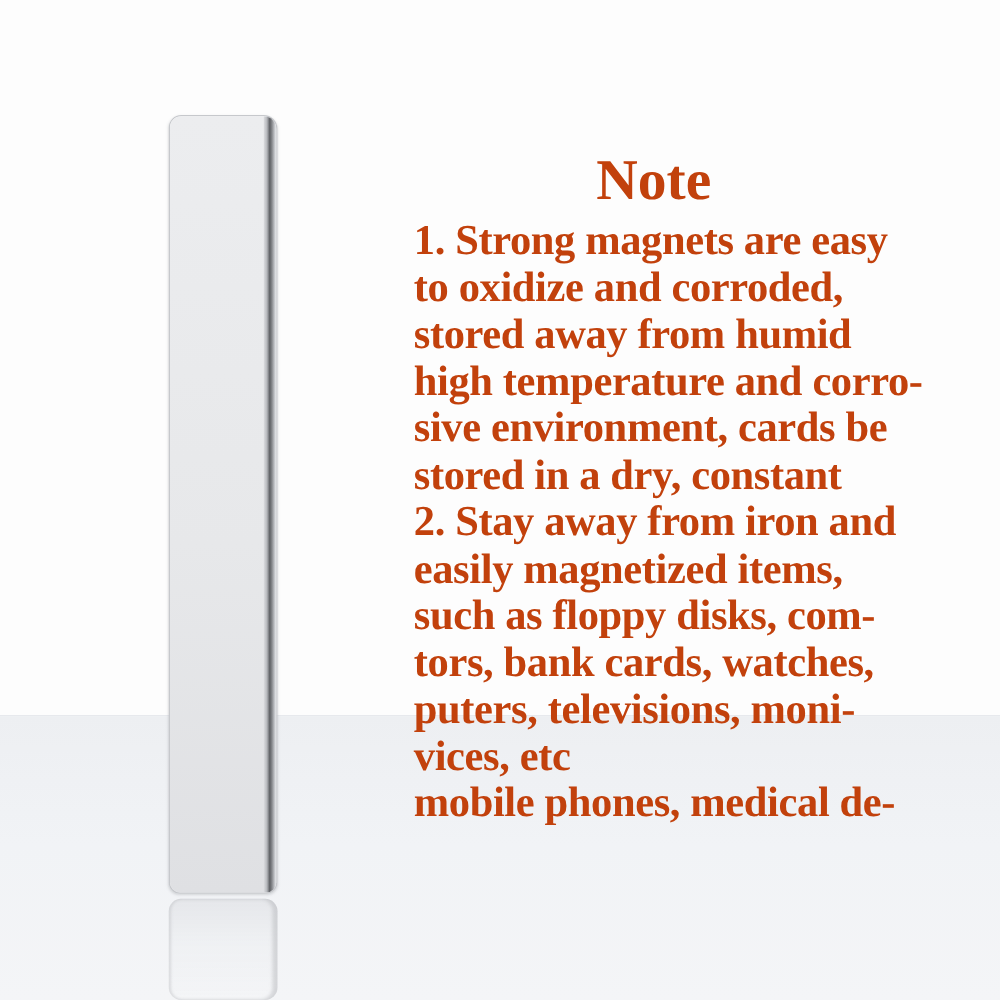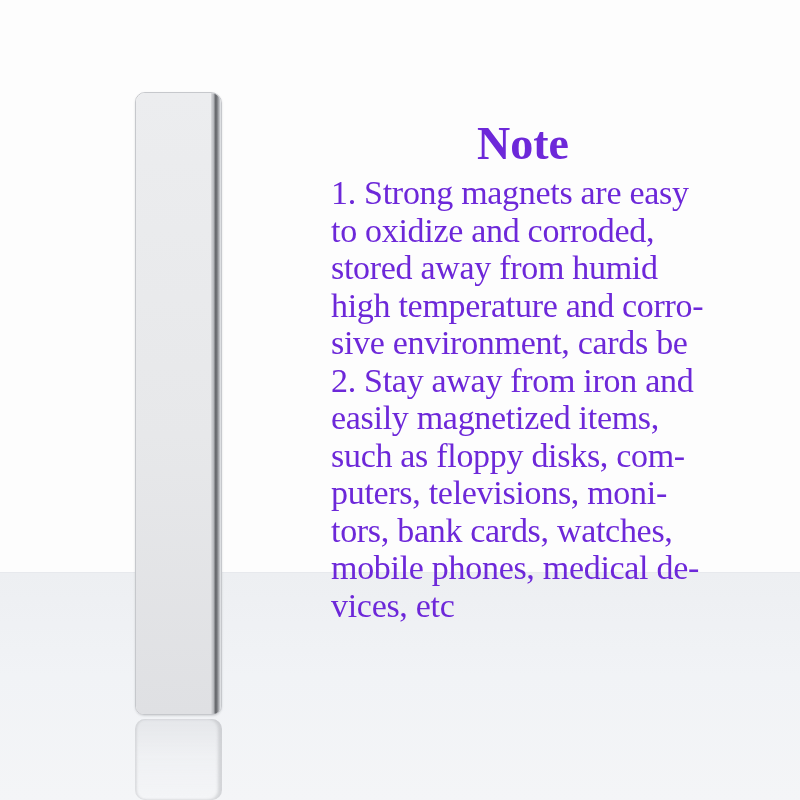--- a/index.html
+++ b/index.html
@@ -73,38 +73,39 @@
       rgba(214,216,220,0.85) 0%, rgba(228,230,233,0.45) 45%, rgba(240,242,245,0) 100%);
     box-shadow: inset 2px 0 2px rgba(150,152,158,0.45),
                 inset -4px 0 3px rgba(140,142,148,0.55);
   }
   
   .note {
     position: absolute;
     left: 331px;
     top: 120px;
     width: 384px;
-    color: #6d28d9;
+    color: #c2410c;
   }
   .note-title {
     font-size: 46px;
     line-height: 48px;
     font-weight: bold;
     text-align: center;
     letter-spacing: 0px;
   }
   .note-lines {
     margin-top: 6px;
     font-size: 34px;
     line-height: 37.5px;
     letter-spacing: -0.3px;
     white-space: nowrap;
   }
   .note-line {
     height: 37.5px;
+    font-weight: bold;
   }
 </style>
 </head>
 <body>
 
 <div class="stage">
 
   <div class="floor"></div>
 
   <div class="magnet">
@@ -115,23 +116,24 @@
   <div class="reflection"></div>
 
   <div class="note">
     <div class="note-title">Note</div>
     <div class="note-lines">
       <div class="note-line">1. Strong magnets are easy</div>
       <div class="note-line">to oxidize and corroded,</div>
       <div class="note-line">stored away from humid</div>
       <div class="note-line">high temperature and corro-</div>
       <div class="note-line">sive environment, cards be</div>
+      <div class="note-line">stored in a dry, constant</div>
       <div class="note-line">2. Stay away from iron and</div>
       <div class="note-line">easily magnetized items,</div>
       <div class="note-line">such as floppy disks, com-</div>
+      <div class="note-line">tors, bank cards, watches,</div>
       <div class="note-line">puters, televisions, moni-</div>
-      <div class="note-line">tors, bank cards, watches,</div>
+      <div class="note-line">vices, etc</div>
       <div class="note-line">mobile phones, medical de-</div>
-      <div class="note-line">vices, etc</div>
     </div>
   </div>
 
 </div>
 
 </body></html>

